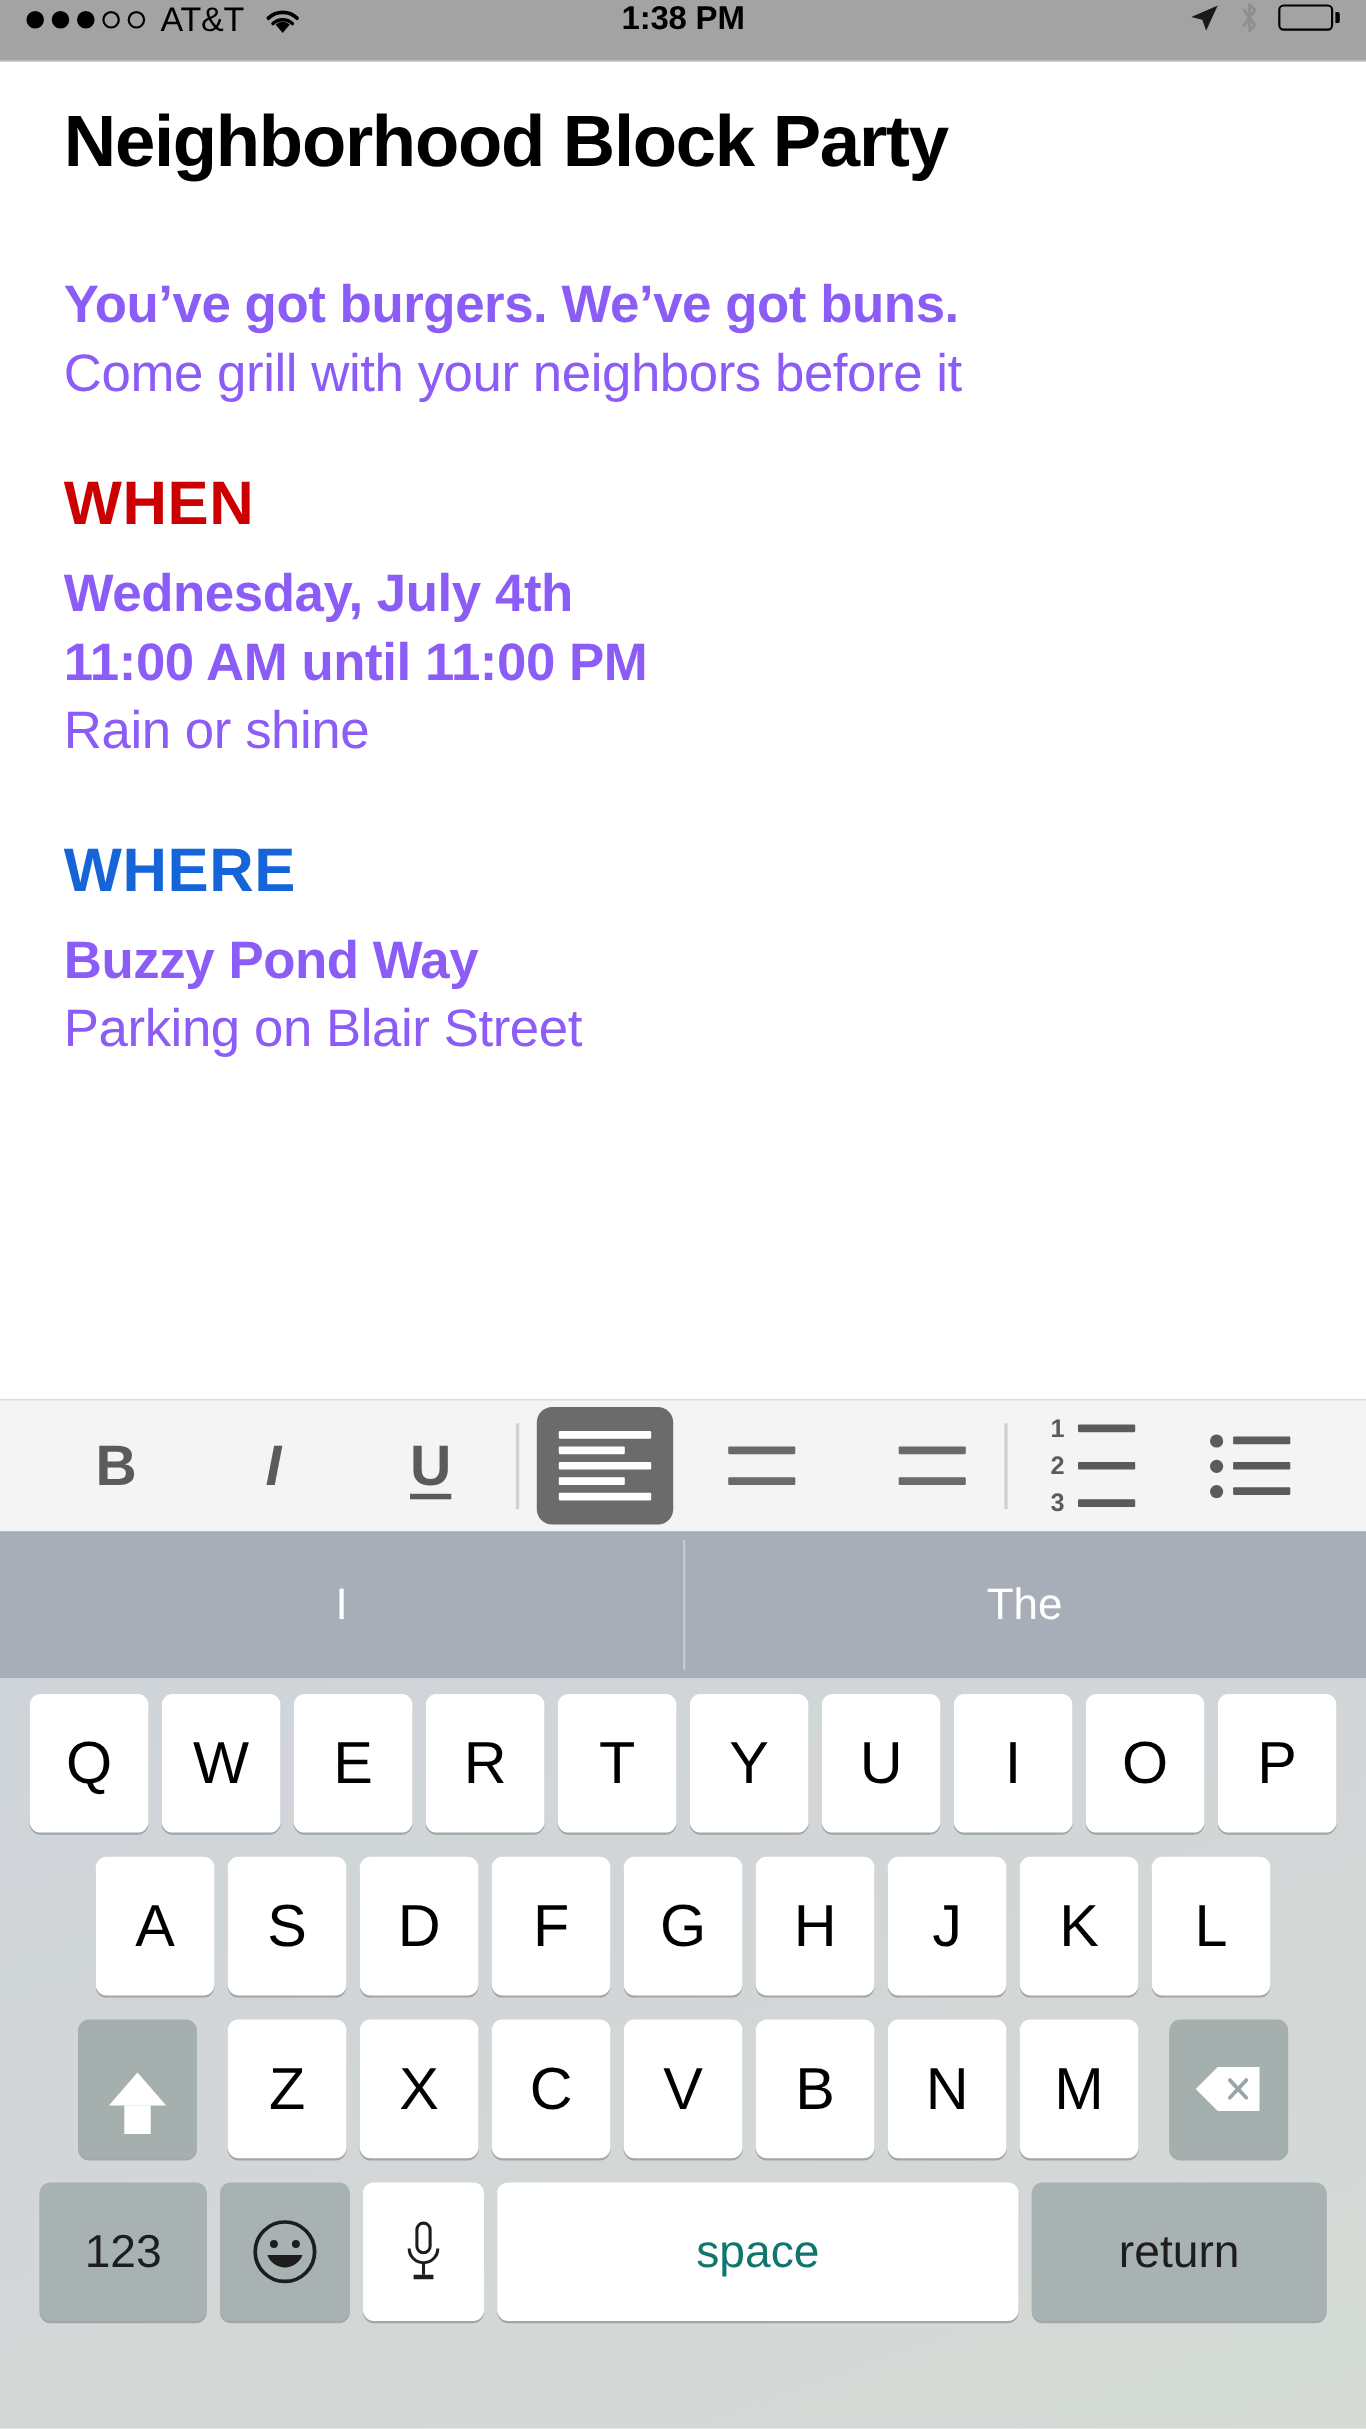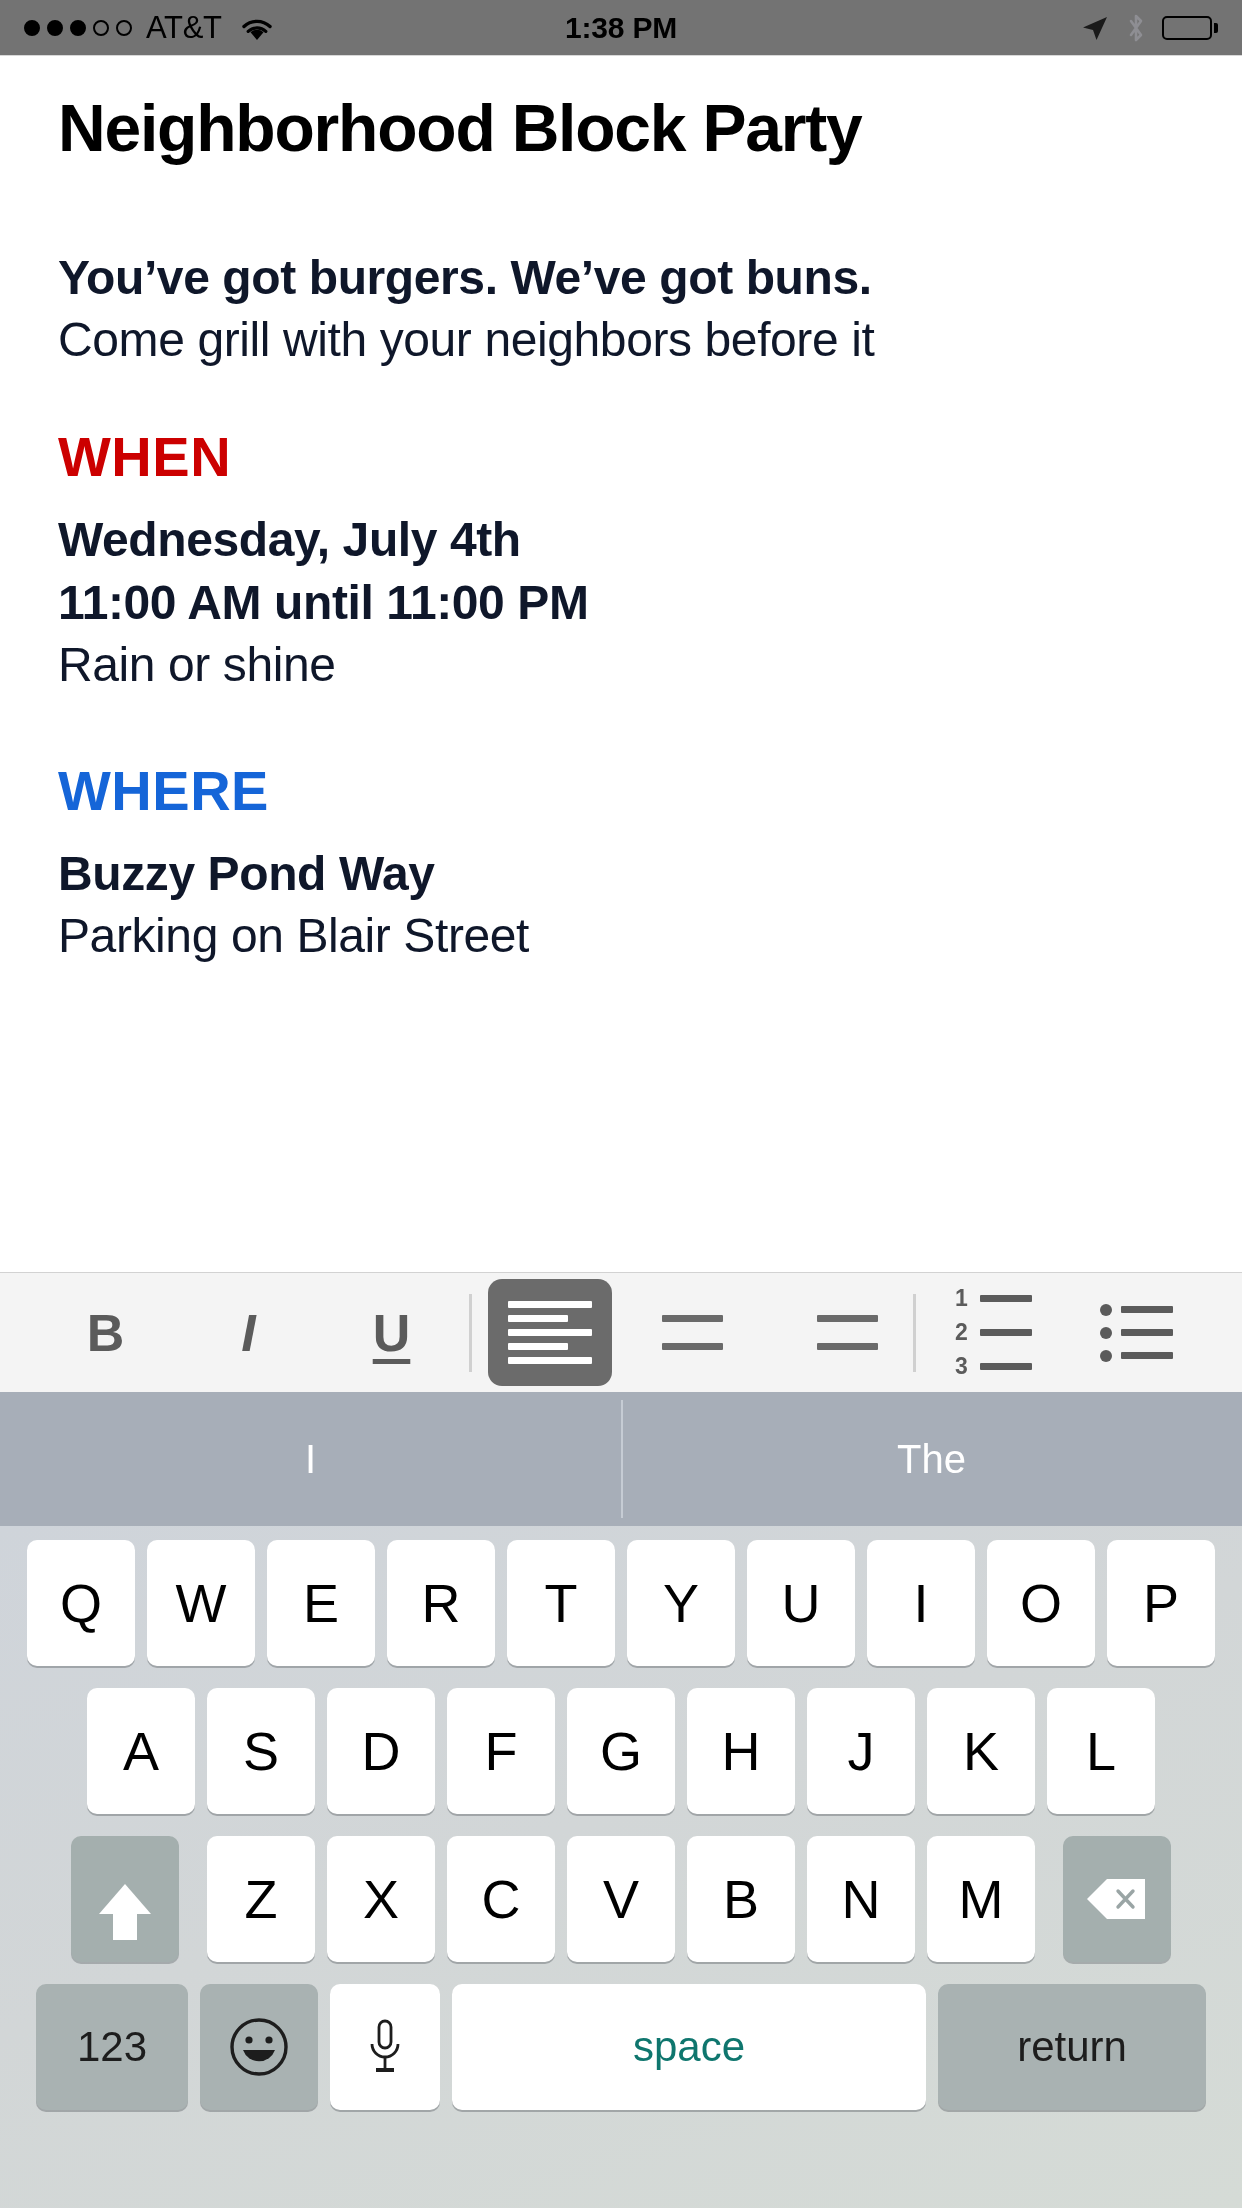--- a/index.html
+++ b/index.html
@@ -13,23 +13,23 @@
     overflow: hidden;
     font-family: "Liberation Sans", sans-serif;
     -webkit-font-smoothing: antialiased;
   }
 
   
   #status-bar {
     position: relative;
     width: 1242px;
     height: 56px;
-    background: #737373;
-    display: flex;
-    align-items: center;
+    background: #a3a3a3;
+    display: flex;
+    align-items: flex-start;
     box-sizing: border-box;
     padding: 0 24px;
     border-bottom: 1px solid #d8d8d8;
   }
   #status-left {
     display: flex;
     align-items: center;
     gap: 10px;
   }
   .sig-dots { display: flex; align-items: center; gap: 7px; }
@@ -93,21 +93,21 @@
     font-size: 66px;
     font-weight: bold;
     color: #000;
     line-height: 1.04;
     letter-spacing: -1.2px;
     margin: 0 0 84px 0;
     white-space: nowrap;
   }
   .body-line {
     font-size: 48px;
-    color: #0f172a;
+    color: #8b5cf6;
     line-height: 1.30;
     letter-spacing: -0.4px;
   }
   .body-line.bold { font-weight: bold; }
   #intro-block { margin-bottom: 58px; position: relative; }
   #caret-line { position: relative; display: inline-block; }
   #text-caret {
     display: inline-block;
     width: 5px;
     height: 52px;

